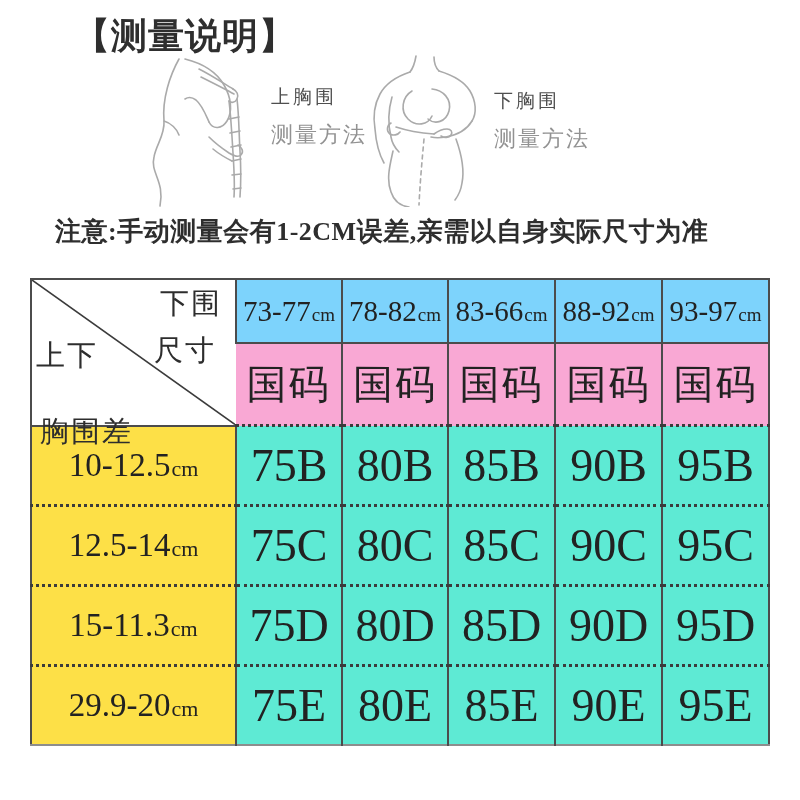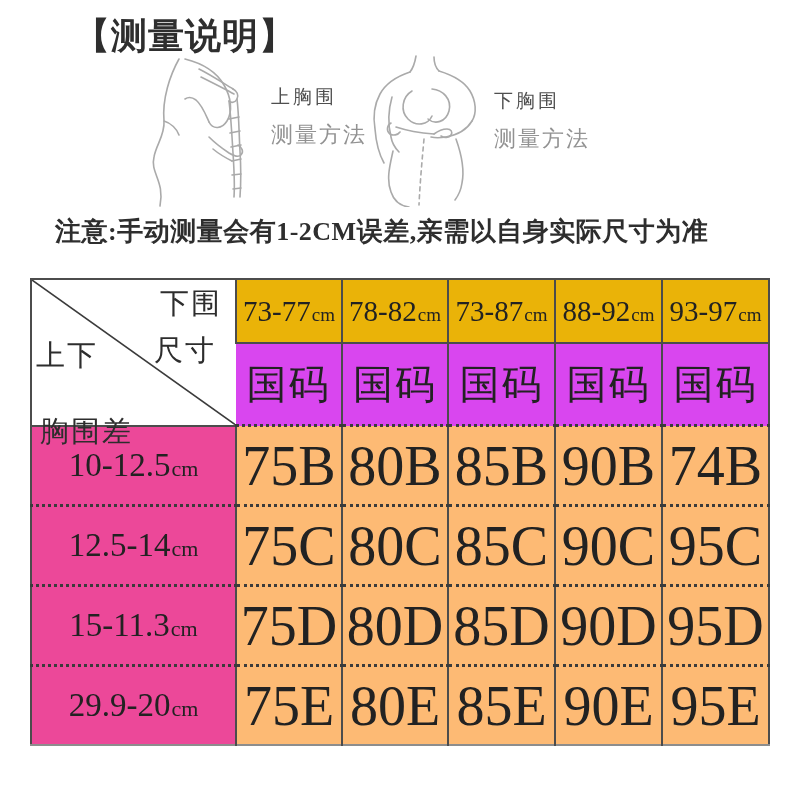--- a/index.html
+++ b/index.html
@@ -49,54 +49,54 @@
   .size-table td {
     border-left: 2px solid #4c4c4c;
     text-align: center; vertical-align: middle;
     padding: 0;
     color: #222222;
   }
   .size-table td:first-child { border-left: none; }
 
   .band-row td {
     height: 62px;
-    background: #eab308;
+    background: #7dd3fc;
     border-bottom: 2px solid #4c4c4c;
     font-size: 29px;
   }
   .unit-small { font-size: 19px; margin-left: 1px; }
 
   .corner-cell {
     background: #ffffff !important;
     position: relative;
     padding: 0;
   }
   .corner-cell svg { position: absolute; left: 0; top: 0; width: 100%; height: 100%; }
   .corner-text { position: absolute; font-size: 29px; color: #2d2d2d; letter-spacing: 2px; white-space: nowrap; }
   .ct-top1 { left: 88px; top: 4px; margin-left: 40px; }
   .ct-top2 { left: 122px; top: 40px; margin-top: 11px; }
   .ct-bot1 { left: 4px; top: 56px; }
   .ct-bot2 { left: 8px; top: 96px; margin-top: 36px; }
 
   .size-row td {
     height: 80px;
-    background: #d946ef;
+    background: #f9a8d4;
     border-bottom: 3px dotted #3b3b3b;
     font-size: 40px; letter-spacing: 2px;
   }
 
   .data-row td {
     height: 77px;
-    background: #fdba74;
+    background: #5eead4;
     border-bottom: 3px dotted #3b3b3b;
-    font-size: 56px;
+    font-size: 46px;
   }
   .data-row:last-child td { border-bottom: none; }
   .data-row .diff-cell {
-    background: #ec4899;
+    background: #fde047;
     font-size: 33px;
   }
   .diff-unit { font-size: 22px; margin-left: 1px; }
 
   
   .sk { stroke: #aaaaaa; fill: none; stroke-width: 1.6; stroke-linecap: round; stroke-linejoin: round; }
   .sk-dash { stroke-dasharray: 4 4; }
 </style>
 </head>
 <body>
@@ -162,38 +162,38 @@
           <svg viewBox="0 0 205 144" preserveAspectRatio="none">
             <line x1="0" y1="0" x2="205" y2="144" stroke="#3b3b3b" stroke-width="1.6"></line>
           </svg>
           <span class="corner-text ct-top1">下围</span>
           <span class="corner-text ct-top2">尺寸</span>
           <span class="corner-text ct-bot1">上下</span>
           <span class="corner-text ct-bot2">胸围差</span>
         </td>
         <td><span>73-77</span><span class="unit-small">cm</span></td>
         <td><span>78-82</span><span class="unit-small">cm</span></td>
-        <td><span>73-87</span><span class="unit-small">cm</span></td>
+        <td><span>83-66</span><span class="unit-small">cm</span></td>
         <td><span>88-92</span><span class="unit-small">cm</span></td>
         <td><span>93-97</span><span class="unit-small">cm</span></td>
       </tr>
       <tr class="size-row">
         <td>国码</td>
         <td>国码</td>
         <td>国码</td>
         <td>国码</td>
         <td>国码</td>
       </tr>
       <tr class="data-row">
         <td class="diff-cell"><span>10-12.5</span><span class="diff-unit">cm</span></td>
         <td>75B</td>
         <td>80B</td>
         <td>85B</td>
         <td>90B</td>
-        <td>74B</td>
+        <td>95B</td>
       </tr>
       <tr class="data-row">
         <td class="diff-cell"><span>12.5-14</span><span class="diff-unit">cm</span></td>
         <td>75C</td>
         <td>80C</td>
         <td>85C</td>
         <td>90C</td>
         <td>95C</td>
       </tr>
       <tr class="data-row">

